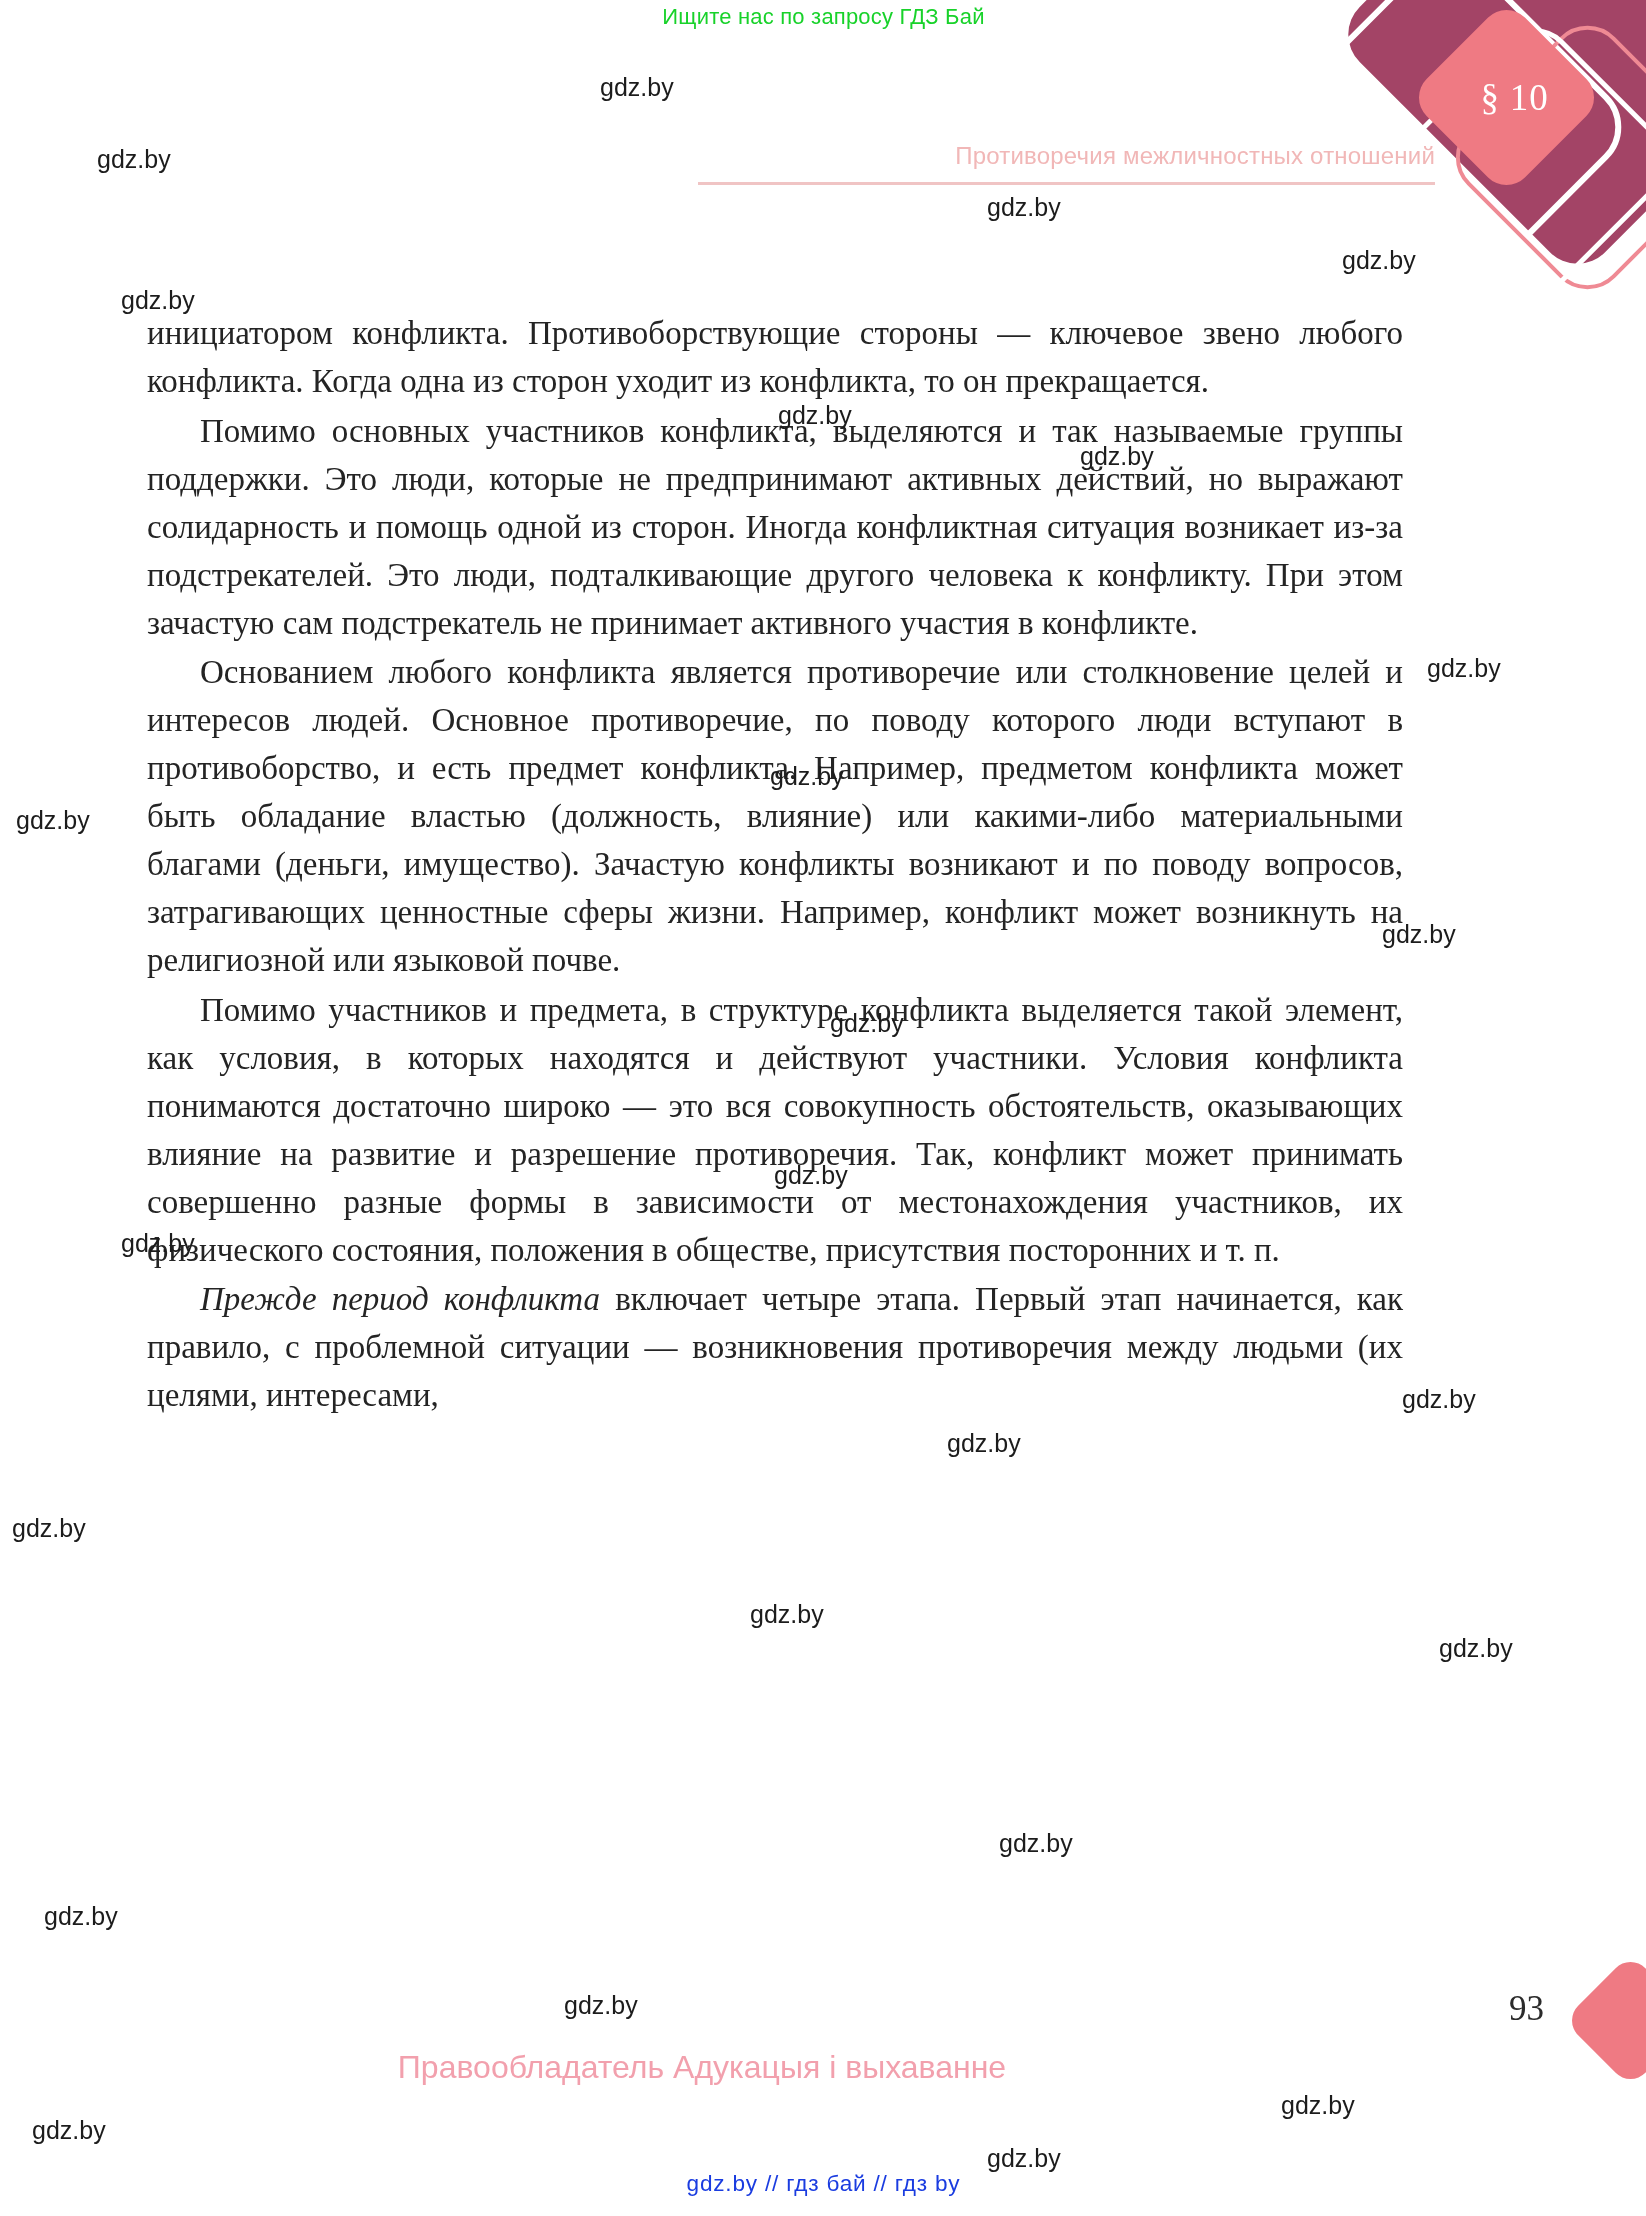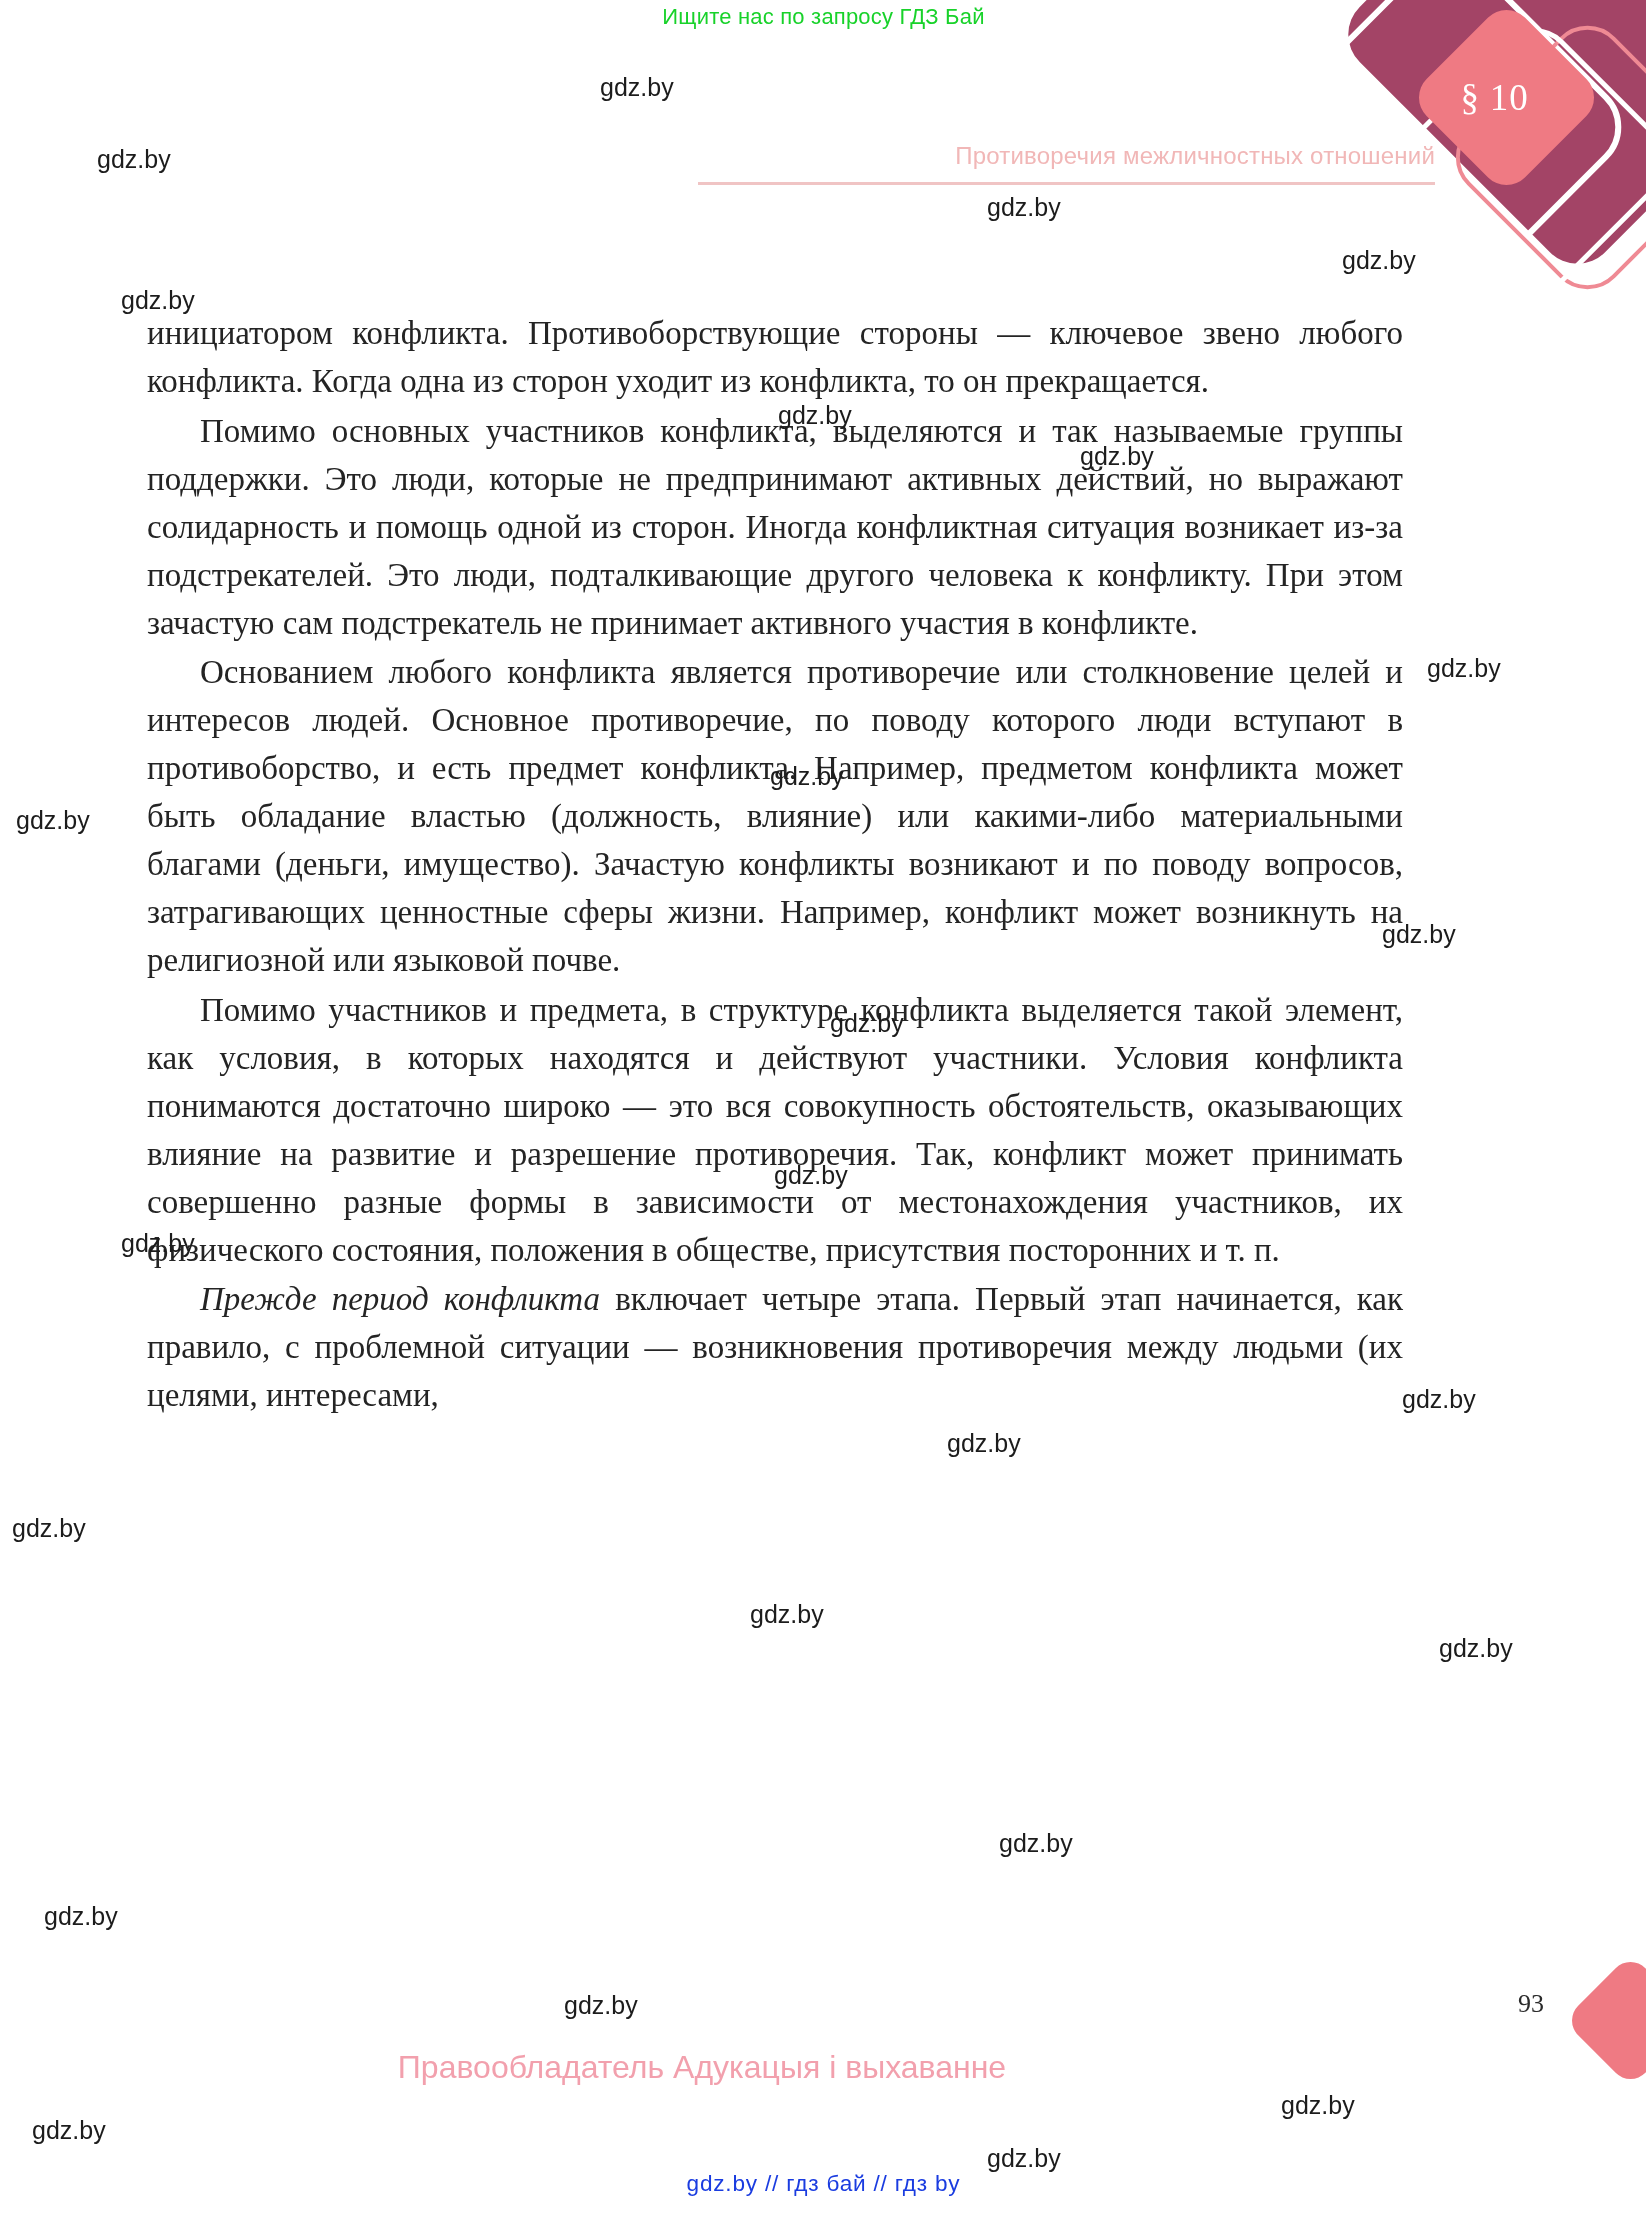--- a/index.html
+++ b/index.html
@@ -89,21 +89,21 @@
     width: 139px;
     height: 139px;
     background: #ef7a83;
     border-radius: 26px;
     left: 128px;
     top: 28px;
     transform: rotate(45deg);
   }
   .section-badge-label {
     position: absolute;
-    left: 116px;
+    left: 136px;
     top: 28px;
     width: 139px;
     height: 139px;
     display: flex;
     align-items: center;
     justify-content: center;
     color: #ffffff;
     font-family: "Liberation Serif", serif;
     font-size: 37px;
     letter-spacing: 0.8px;
@@ -165,21 +165,21 @@
     font-family: "Liberation Sans", sans-serif;
     font-size: 32px;
     color: #f2a0ad;
     white-space: nowrap;
   }
   .page-number {
     position: absolute;
     right: 103px;
     top: 1989px;
     font-family: "Liberation Serif", serif;
-    font-size: 26px;
+    font-size: 35px;
     color: #2b2b2b;
   }
   .page-tab {
     position: absolute;
     right: -31px;
     top: 1973px;
     width: 95px;
     height: 95px;
     background: #ef7a83;
     border-radius: 21px;

